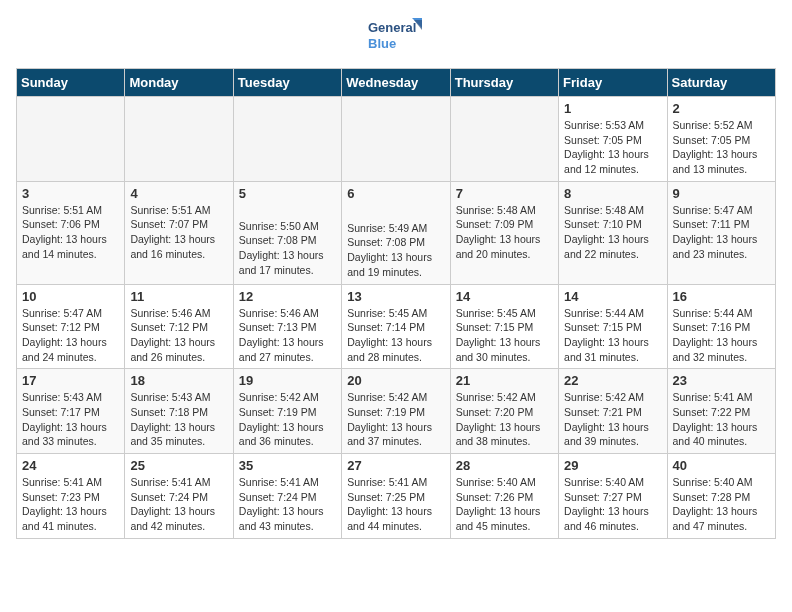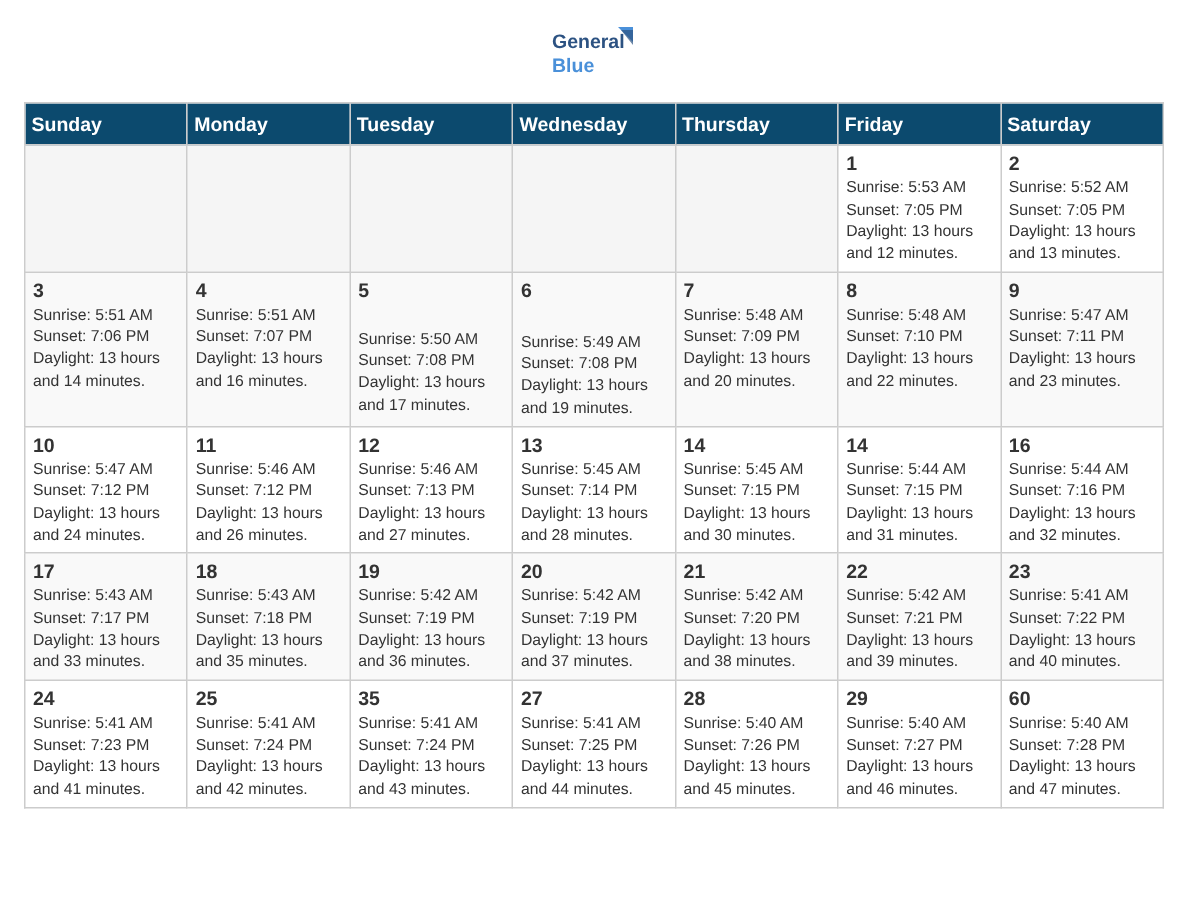--- a/index.html
+++ b/index.html
@@ -316,21 +316,21 @@
 and 45 minutes.</div>
         </td>
         <td>
           <span class="day-num">29</span>
           <div class="day-info" style="white-space: pre-line;">Sunrise: 5:40 AM
 Sunset: 7:27 PM
 Daylight: 13 hours
 and 46 minutes.</div>
         </td>
         <td>
-          <span class="day-num">60</span>
+          <span class="day-num">40</span>
           <div class="day-info" style="white-space: pre-line;">Sunrise: 5:40 AM
 Sunset: 7:28 PM
 Daylight: 13 hours
 and 47 minutes.</div>
         </td>
       </tr>
     </tbody>
 </table>
 
 </body></html>

